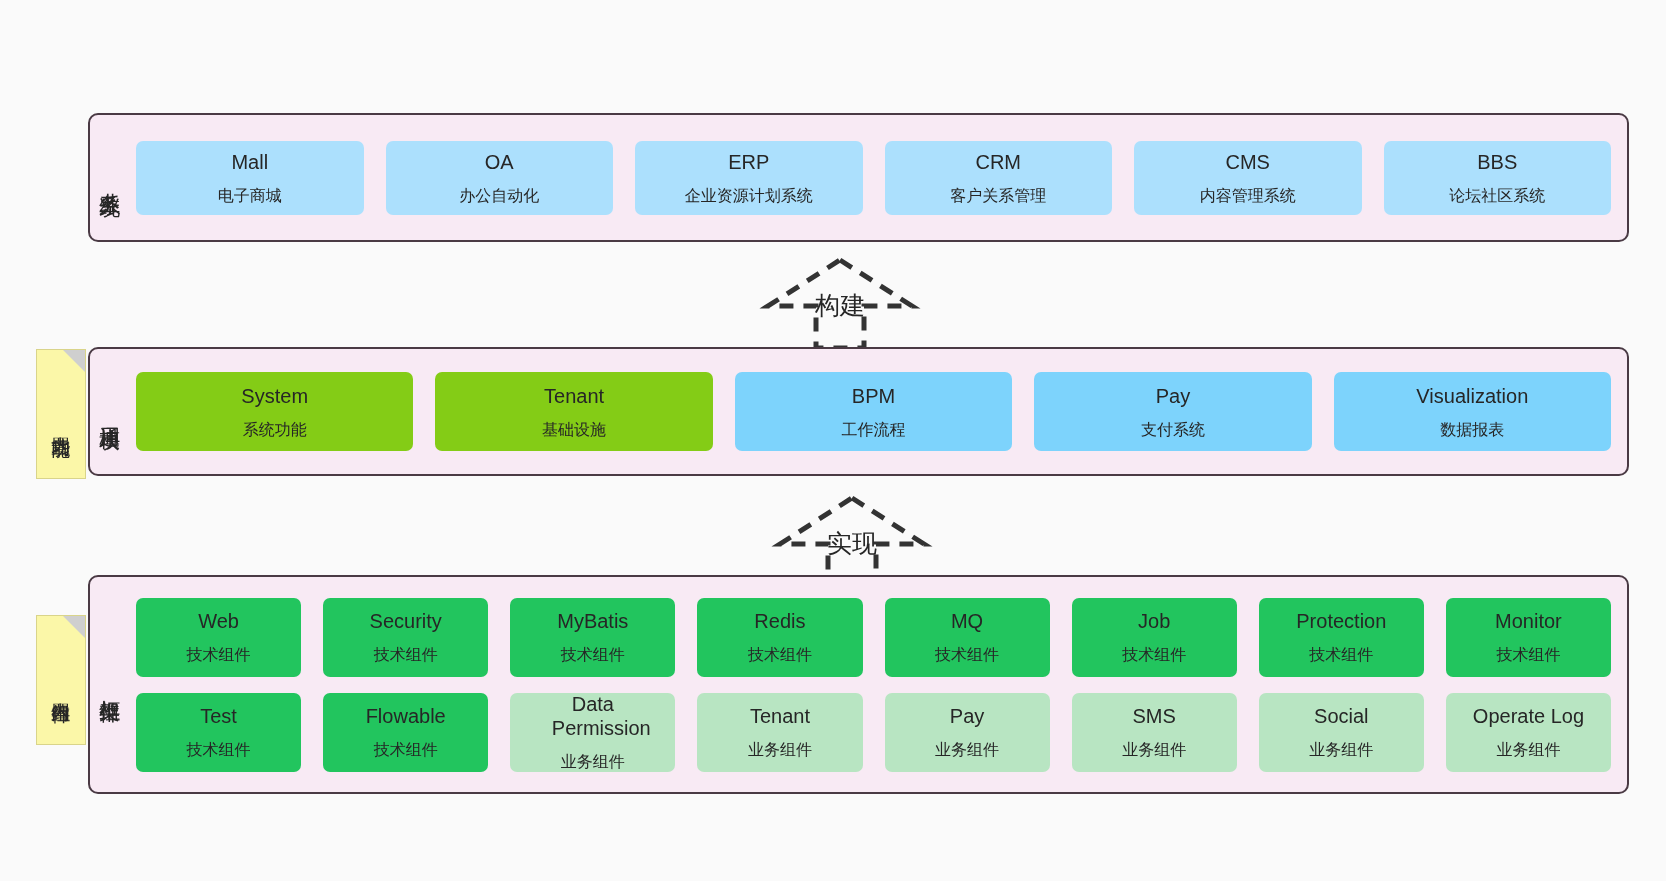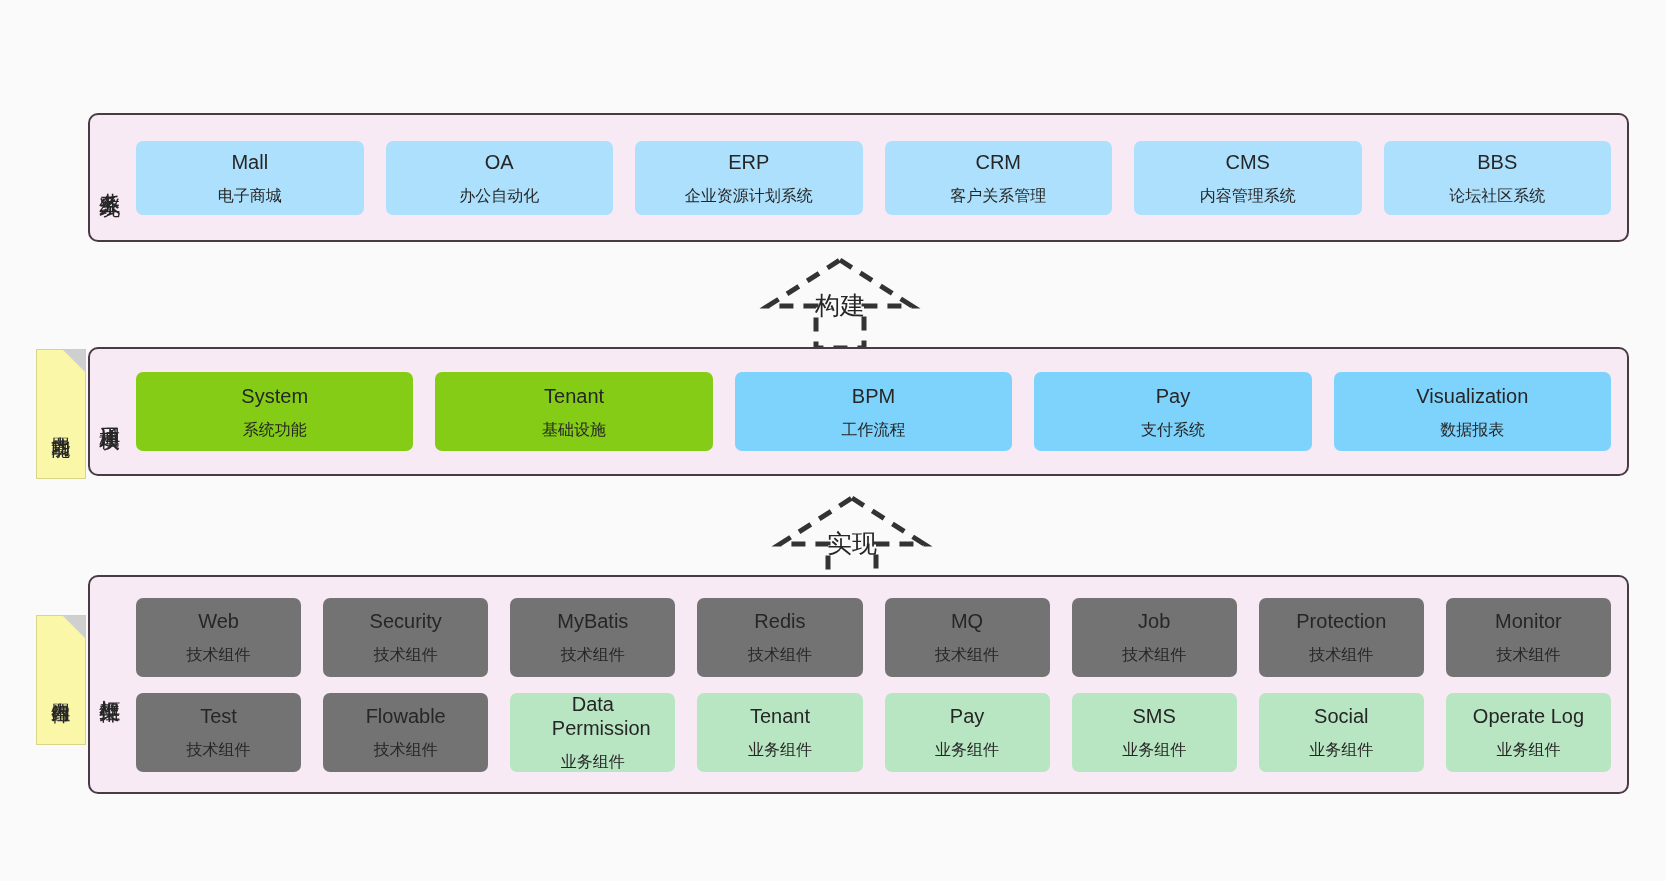--- a/index.html
+++ b/index.html
@@ -77,21 +77,21 @@
   }
   .card .card-sub {
     font-size: 16px;
     color: #262626;
     margin-top: 12px;
   }
 
   .c-blue   { background: #ace0fd; }
   .c-red    { background: #84cc16; }
   .c-pink   { background: #7dd3fc; }
-  .c-green  { background: #737373; }
+  .c-green  { background: #22c55e; }
   .c-lgreen { background: #b8e5c2; }
 
   
   #layer-business {
     left: 88px;  top: 113px;  width: 1541px; height: 129px;
   }
   #layer-business .row .card { height: 74px; }
 
   #layer-modules {
     left: 88px;  top: 347px;  width: 1541px; height: 129px;

